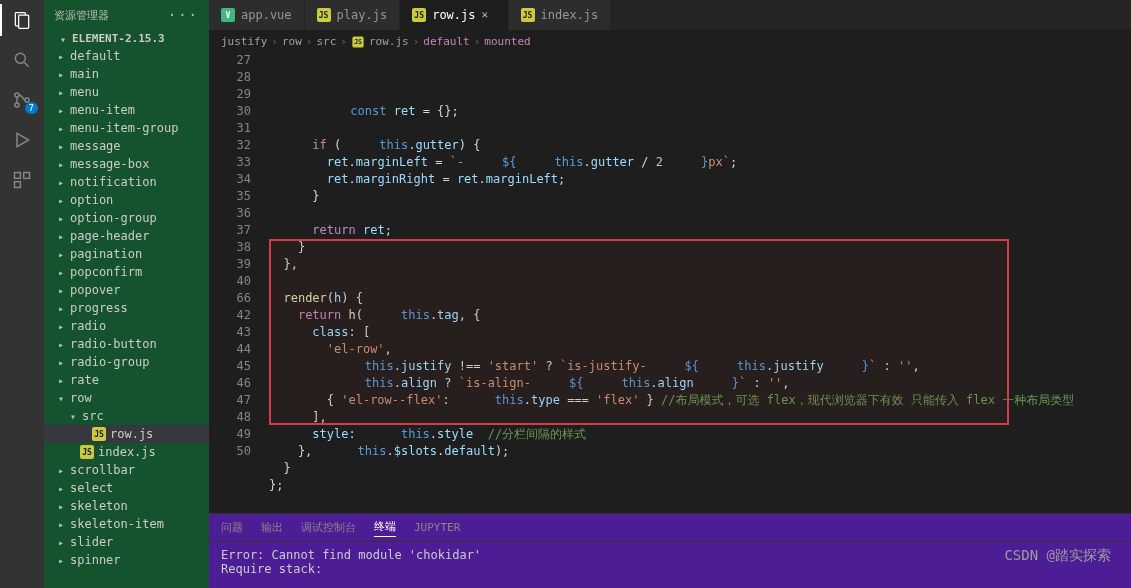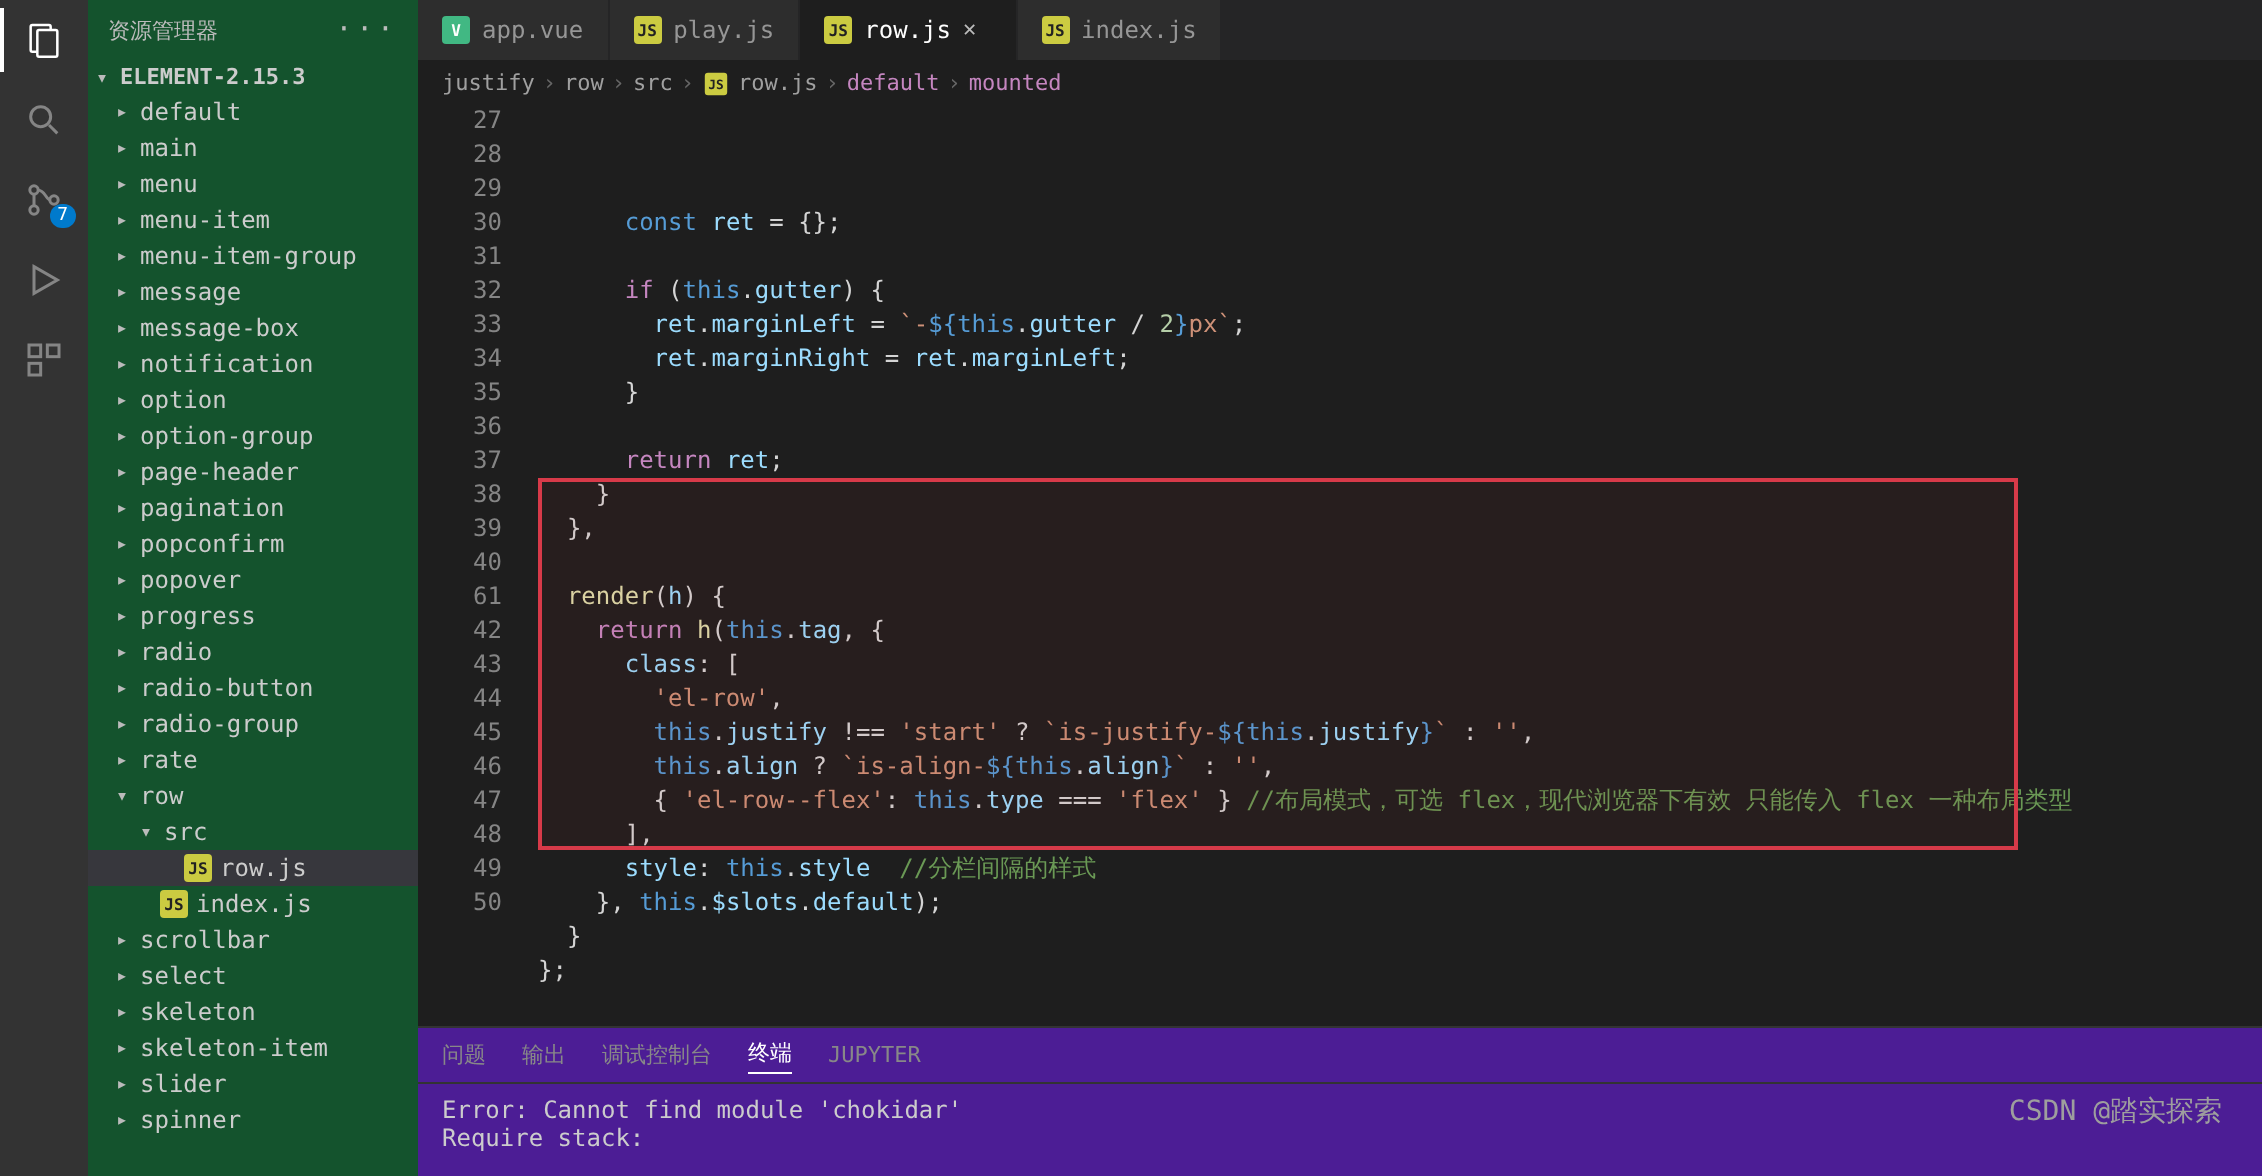--- a/index.html
+++ b/index.html
@@ -13,21 +13,21 @@
 .activity-item.active::before { content: ''; position: absolute; left: -10px; top: -4px; bottom: -4px; width: 2px; background: #fff; }
 .badge { position: absolute; bottom: -2px; right: -4px; background: #007acc; color: #fff; border-radius: 8px; font-size: 9px; padding: 0 4px; line-height: 12px; }
 
 
 .sidebar { width: 165px; background: #14532d; display: flex; flex-direction: column; }
 .sidebar-header { height: 30px; display: flex; align-items: center; justify-content: space-between; padding: 0 10px; font-size: 11px; color: #bbb; }
 .sidebar-dots { color: #bbb; font-size: 14px; letter-spacing: 2px; }
 .tree-root { flex: 1; overflow-y: auto; }
 .tree-root::-webkit-scrollbar { width: 10px; }
 .tree-root::-webkit-scrollbar-thumb { background: #424242; }
-.tree-root-header { display: flex; align-items: flex-end; padding: 2px 4px; font-size: 11px; color: #ccc; font-weight: bold; cursor: pointer; }
+.tree-root-header { display: flex; align-items: flex-end; padding: 2px 16px; font-size: 11px; color: #ccc; font-weight: bold; cursor: pointer; }
 .tree-item { display: flex; align-items: center; height: 18px; padding-left: 14px; font-size: 12px; color: #ccc; cursor: pointer; white-space: nowrap; }
 .tree-item.sub1 { padding-left: 26px; }
 .tree-item.sub2 { padding-left: 38px; }
 .tree-item.selected { background: #37373d; }
 .chev { display: inline-block; width: 10px; font-size: 10px; color: #bbb; margin-right: 2px; }
 .chev.open::before { content: '▾'; }
 .chev.closed::before { content: '▸'; }
 .file-icon { display: inline-flex; align-items: center; justify-content: center; width: 14px; height: 14px; margin-right: 4px; font-size: 8px; font-weight: bold; background: #cbcb41; color: #222; border-radius: 2px; }
 .file-icon.js::before { content: 'JS'; }
 
@@ -47,21 +47,21 @@
 .breadcrumbs { height: 22px; display: flex; align-items: center; padding: 0 12px; font-size: 11px; color: #a0a0a0; background: #1e1e1e; border-top: 1px solid #1e1e1e; }
 .breadcrumbs span.sep { margin: 0 4px; color: #666; }
 .breadcrumbs .sym { color: #c586c0; }
 
 
 .editor { flex: 1; display: flex; overflow: auto; position: relative; font-size: 12px; line-height: 17px; }
 .gutter { width: 60px; text-align: right; color: #858585; padding-right: 18px; user-select: none; }
 .gutter div { height: 17px; }
 .code { flex: 1; white-space: pre; color: #d4d4d4; position: relative; }
 .code-line { height: 17px; }
-.k-blue { color: #569cd6; }
+.k-blue { color: #569cd6; margin-left: 38px; }
 .k-purple { color: #c586c0; }
 .k-light { color: #9cdcfe; }
 .k-yellow { color: #dcdcaa; }
 .k-orange { color: #ce9178; }
 .k-green { color: #6a9955; }
 .k-num { color: #b5cea8; }
 .highlight-box { position: absolute; border: 2px solid #d73a49; background: rgba(180,40,40,0.06); pointer-events: none; }
 
 
 .terminal-panel { height: 75px; background: #4c1d95; border-top: 1px solid #333; }
@@ -290,21 +290,21 @@
           <div>31</div>
           <div>32</div>
           <div>33</div>
           <div>34</div>
           <div>35</div>
           <div>36</div>
           <div>37</div>
           <div>38</div>
           <div>39</div>
           <div>40</div>
-          <div>61</div>
+          <div>66</div>
           <div>42</div>
           <div>43</div>
           <div>44</div>
           <div>45</div>
           <div>46</div>
           <div>47</div>
           <div>48</div>
           <div>49</div>
           <div>50</div>
         </div>

